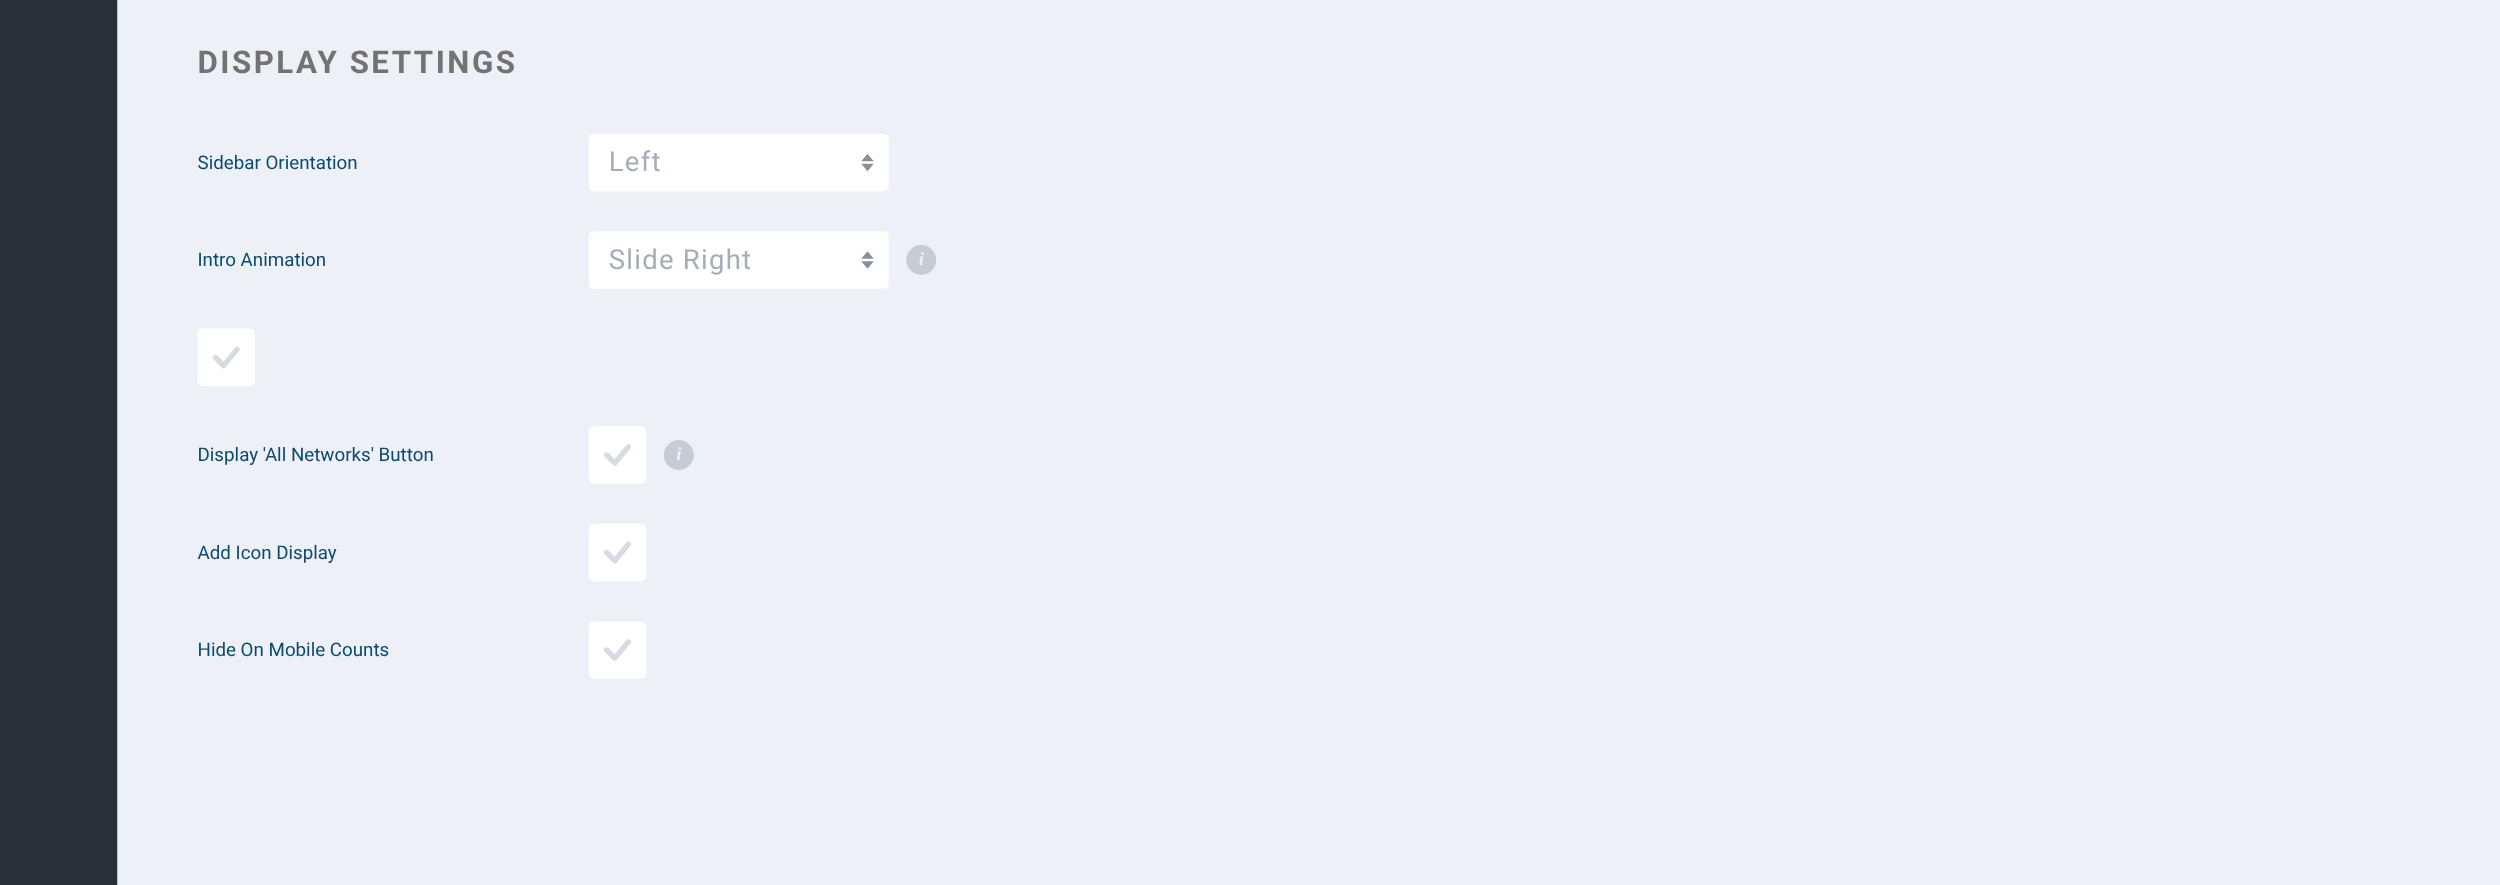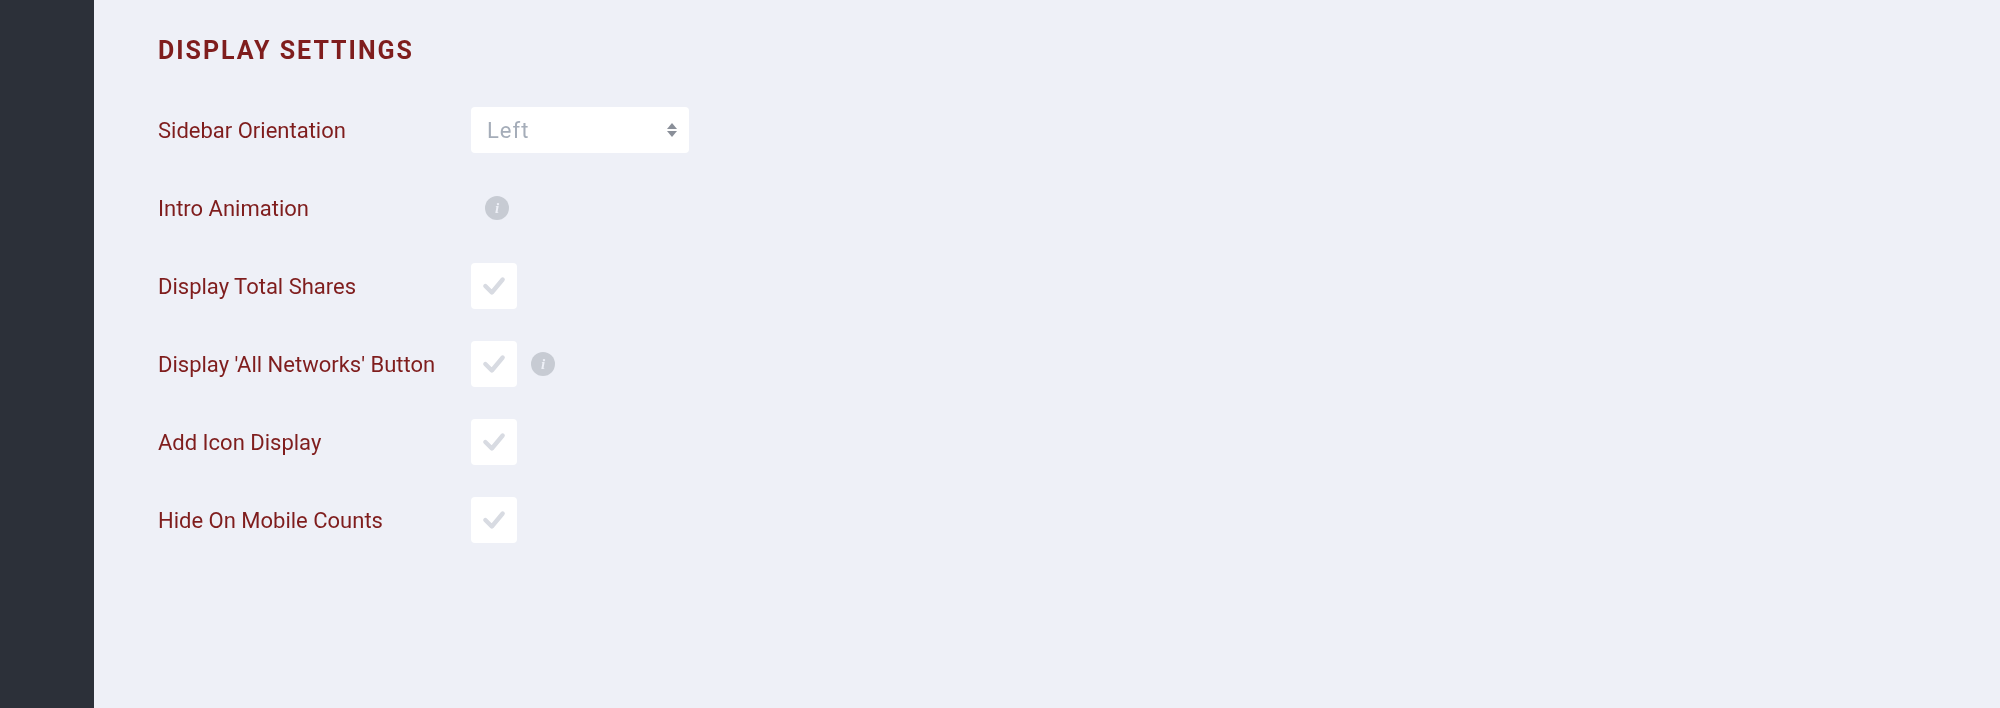--- a/index.html
+++ b/index.html
@@ -18,38 +18,38 @@
   .main {
     flex: 1;
     padding-top: 36px;
     padding-left: 64px;
     background: #eef0f7;
   }
   .section-title {
     font-size: 25px;
     font-weight: 700;
     letter-spacing: 2px;
-    color: #7f1d1d;
+    color: #737373;
     margin-bottom: 42px;
   }
   .row {
     display: flex;
     align-items: center;
     margin-bottom: 32px;
     height: 46px;
   }
   .row-label {
     width: 313px;
-    font-size: 22px;
-    color: #7f1d1d;
+    font-size: 15px;
+    color: #0c4a6e;
     flex-shrink: 0;
   }
   .select-wrap {
     position: relative;
-    width: 218px;
+    width: 240px;
     height: 46px;
     background: #ffffff;
     border-radius: 4px;
     display: flex;
     align-items: center;
     padding: 0 16px;
     flex-shrink: 0;
   }
   .select-value {
     font-size: 22px;
@@ -129,26 +129,32 @@
       <span class="select-value">Left</span>
       <span class="select-caret">
         <span class="tri-up"></span>
           <span class="tri-down"></span>
       </span>
     </div>
   </div>
 
   <div class="row">
     <div class="row-label">Intro Animation</div>
+    <div class="select-wrap">
+      <span class="select-value">Slide Right</span>
+      <span class="select-caret">
+        <span class="tri-up"></span>
+          <span class="tri-down"></span>
+      </span>
+    </div>
     <div class="info-icon">i</div>
   </div>
 
 
   <div class="row">
-    <div class="row-label">Display Total Shares</div>
     <div class="checkbox">
       <svg viewBox="0 0 24 24">
           <path d="M4 12 L10 18 L20 6"></path>
         </svg>
     </div>
   </div>
 
   <div class="row">
     <div class="row-label">Display 'All Networks' Button</div>
     <div class="checkbox">

